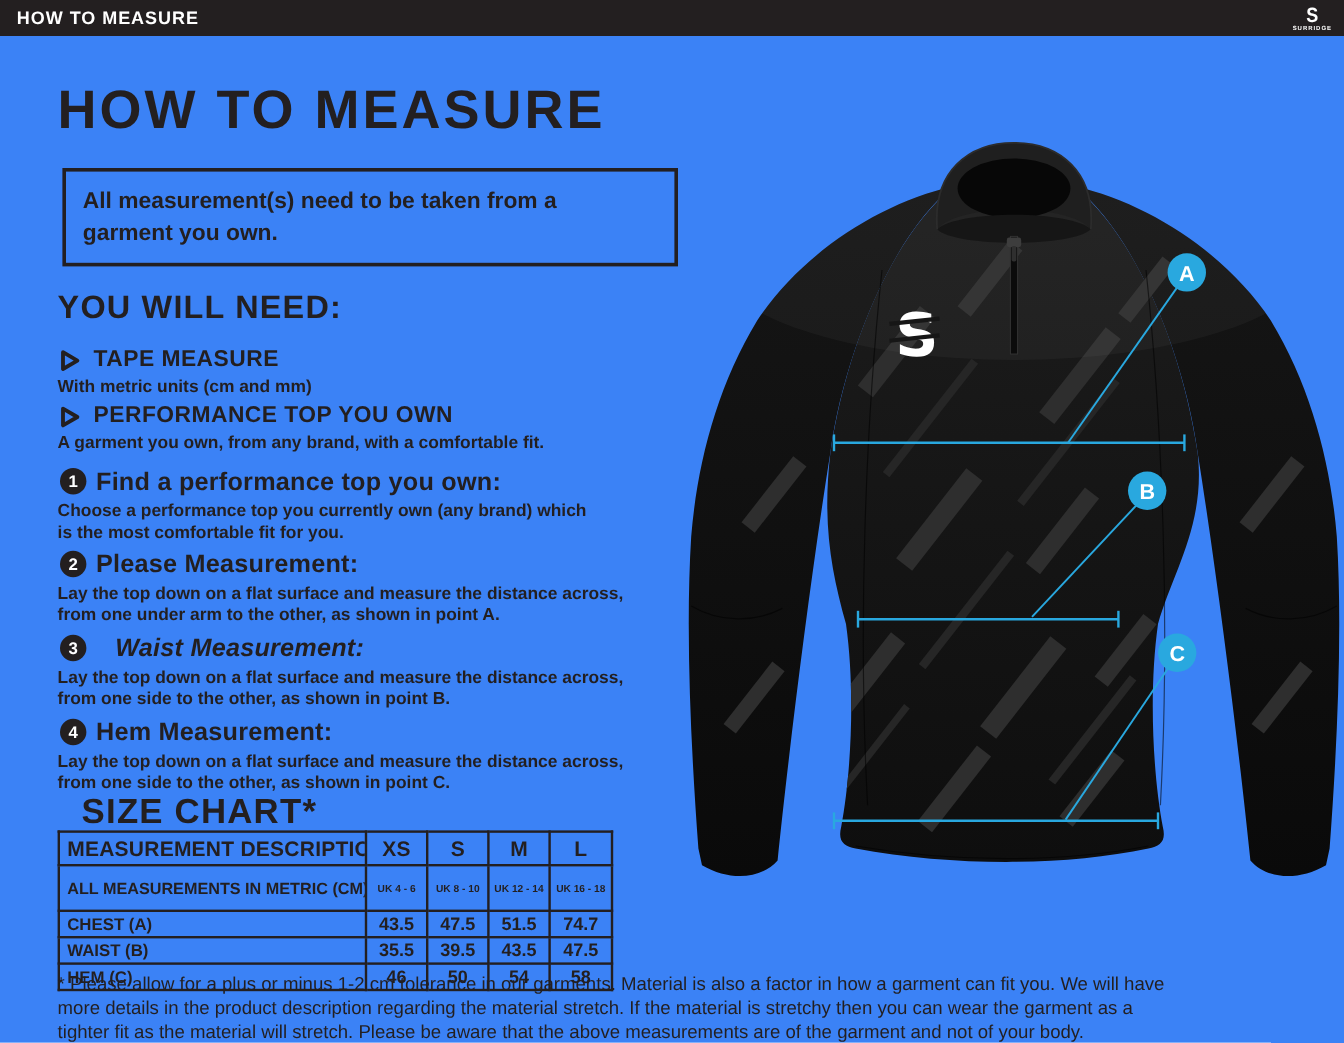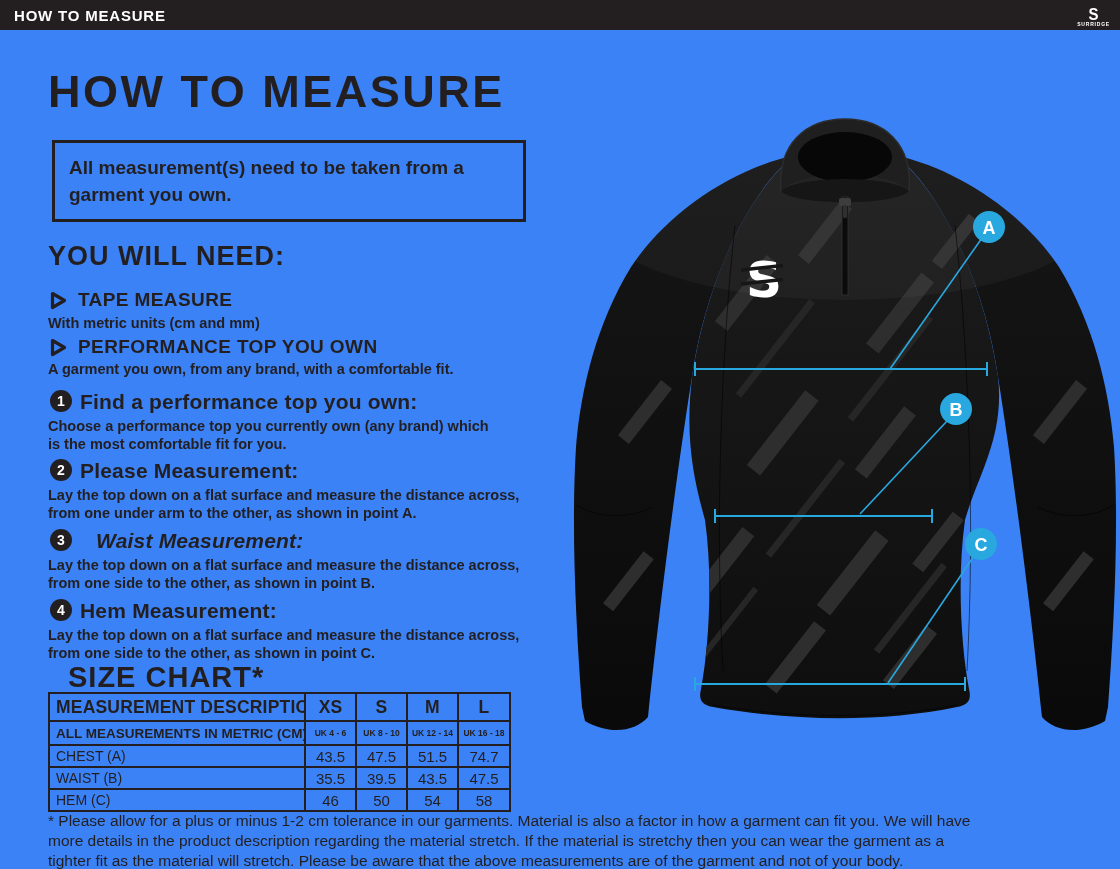--- a/index.html
+++ b/index.html
@@ -10,21 +10,21 @@
   .topbar{position:absolute;left:0;top:0;width:1120px;height:30px;background:#231f20;
           display:flex;align-items:center;justify-content:space-between;box-sizing:border-box;
           padding:0 10px 0 14px;}
   .topbar-title{color:#fff;font-size:15px;font-weight:bold;letter-spacing:.8px;}
   .brand{display:flex;flex-direction:column;align-items:center;line-height:1;margin-top:2px;}
   .brand-s{color:#fff;font-size:15px;font-weight:bold;transform:scaleY(1.15);}
   .brand-name{color:#fff;font-size:5px;font-weight:bold;letter-spacing:.8px;margin-top:1px;}
 
   
   .h1{position:absolute;left:48px;top:66px;font-size:45px;font-weight:900;letter-spacing:2.5px;}
-  .notebox{position:absolute;left:52px;top:140px;width:474px;height:82px;border:3px solid #231f20;
+  .notebox{position:absolute;left:52px;top:140px;width:513px;height:82px;border:3px solid #231f20;
            box-sizing:border-box;display:flex;align-items:center;}
   .notebox p{margin:0 0 0 14px;font-size:19px;font-weight:bold;line-height:27px;white-space:pre-line;}
 
   .h2{position:absolute;left:48px;top:241px;font-size:27px;font-weight:900;letter-spacing:1px;}
 
   .need-item-label{position:absolute;font-size:19px;font-weight:800;letter-spacing:.4px;}
   .need-item-sub{position:absolute;font-size:14.5px;font-weight:bold;}
   .tri{position:absolute;width:17px;height:19px;}
 
   .step-badge{position:absolute;width:22px;height:22px;border-radius:50%;background:#231f20;color:#fff;
@@ -34,23 +34,23 @@
              white-space:pre-line;}
 
   .h3{position:absolute;left:48px;top:661px;font-size:29px;font-weight:900;letter-spacing:1px;margin-left:20px;}
 
   table.size{position:absolute;left:48px;top:692px;border-collapse:collapse;table-layout:fixed;
              width:461px;}
   table.size td,table.size th{border:2px solid #231f20;box-sizing:border-box;padding:0 0 0 6px;
              text-align:left;overflow:hidden;white-space:nowrap;}
   table.size .c{text-align:center;padding:0;}
   tr.hdr{height:28px;}  tr.hdr th{font-size:17.5px;font-weight:900;letter-spacing:.2px;}
-  tr.sub{height:24px;}  tr.sub td:first-child{font-size:13.5px;font-weight:900;}
+  tr.sub{height:38px;}  tr.sub td:first-child{font-size:13.5px;font-weight:900;}
   tr.sub td.c{font-size:8.5px;font-weight:bold;}
-  tr.datarow{height:22px;} tr.datarow td{font-size:14px;font-weight:normal;}
+  tr.datarow{height:22px;} tr.datarow td{font-size:14px;font-weight:bold;}
   tr.datarow td.c{font-size:15px;}
 
   .footnote{position:absolute;left:48px;top:811px;width:1064px;font-size:15.5px;line-height:20px;
             font-weight:normal;white-space:pre-line;}
 
   .garment{position:absolute;left:555px;top:105px;width:565px;height:630px;}
 </style>
 </head>
 <body>
 

